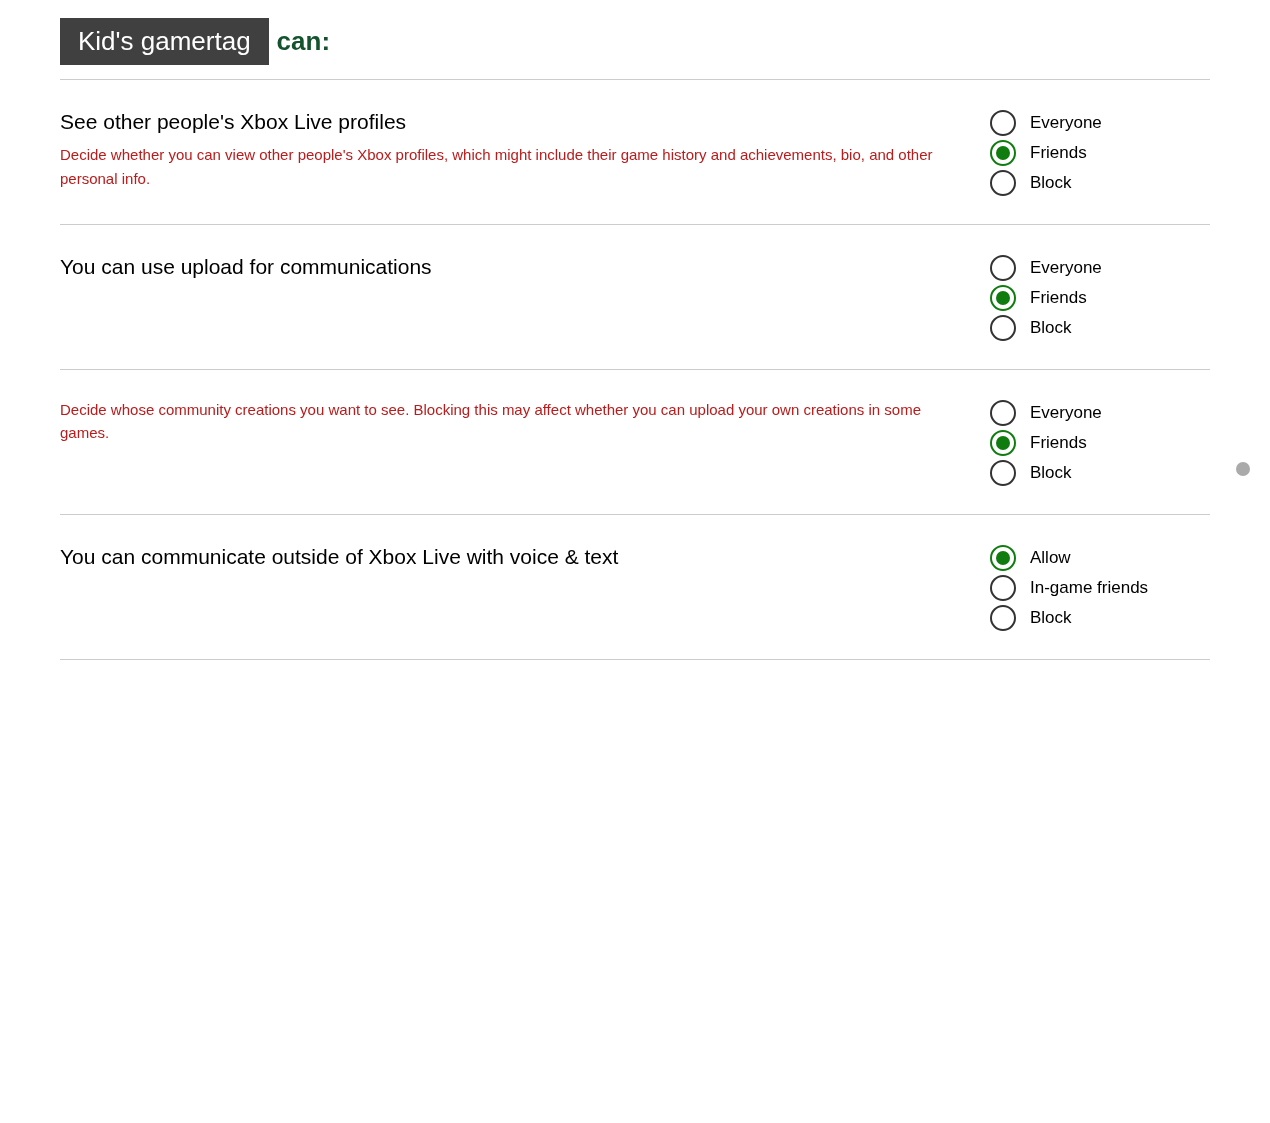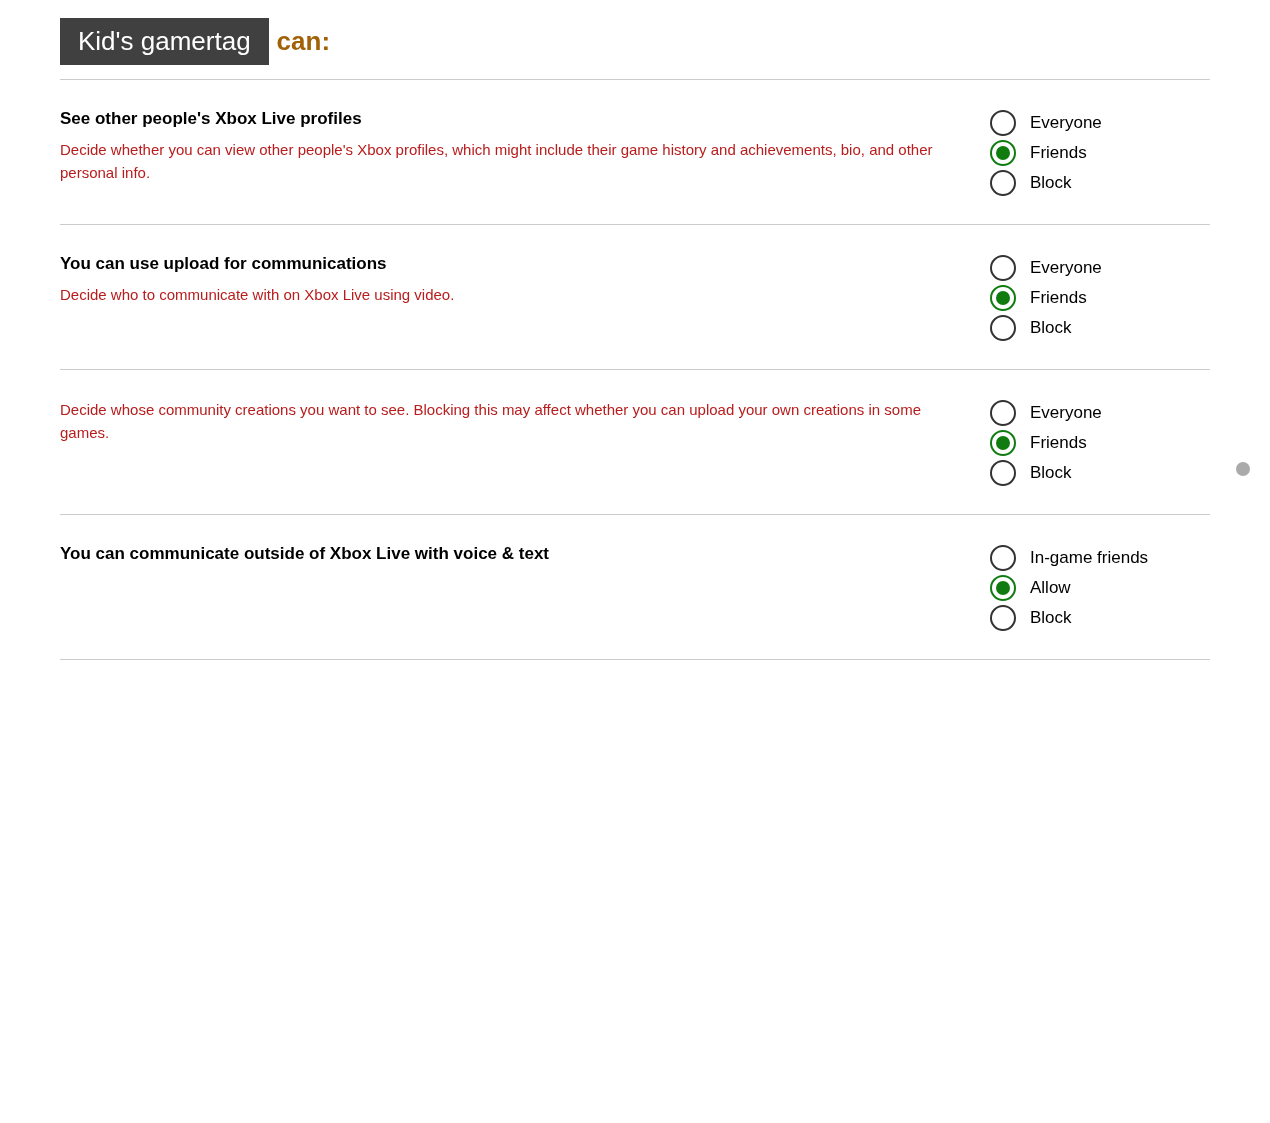--- a/index.html
+++ b/index.html
@@ -34,39 +34,39 @@
       color: #ffffff;
       font-size: 26px;
       font-weight: 400;
       padding: 8px 18px;
       margin-right: 8px;
     }
 
     .header-can {
       font-size: 26px;
       font-weight: 700;
-      color: #a16207;
+      color: #14532d;
     }
 
     
     .section-row {
       display: flex;
       align-items: flex-start;
       border-bottom: 1.5px solid #cccccc;
       padding: 28px 0;
     }
 
     .section-left {
       flex: 1;
       padding-right: 40px;
     }
 
     .section-title {
-      font-size: 17px;
-      font-weight: 700;
+      font-size: 21px;
+      font-weight: 400;
       margin-bottom: 8px;
       line-height: 1.3;
     }
 
     .section-desc {
       font-size: 15px;
       color: #b91c1c;
       line-height: 1.55;
       font-weight: 400;
     }
@@ -157,21 +157,20 @@
           </div>
           <div class="radio-option">
             <div class="radio-circle"></div>
             <span class="radio-label">Block</span>
           </div>
         </div>
       </div>
       <div class="section-row">
         <div class="section-left">
           <div class="section-title">You can use upload for communications</div>
-          <div class="section-desc">Decide who to communicate with on Xbox Live using video.</div>
         </div>
         <div class="section-right">
           <div class="radio-option">
             <div class="radio-circle"></div>
             <span class="radio-label">Everyone</span>
           </div>
           <div class="radio-option">
             <div class="radio-circle selected">
               <div class="radio-inner"></div>
             </div>
@@ -204,30 +203,30 @@
           </div>
           <div class="scrollbar-indicator"></div>
         </div>
       </div>
       <div class="section-row">
         <div class="section-left">
           <div class="section-title">You can communicate outside of Xbox Live with voice &amp; text</div>
         </div>
         <div class="section-right">
           <div class="radio-option">
+            <div class="radio-circle selected">
+              <div class="radio-inner"></div>
+            </div>
+            <span class="radio-label">Allow</span>
+          </div>
+          <div class="radio-option">
             <div class="radio-circle"></div>
             <span class="radio-label">In-game friends</span>
           </div>
           <div class="radio-option">
-            <div class="radio-circle selected">
-              <div class="radio-inner"></div>
-            </div>
-            <span class="radio-label">Allow</span>
-          </div>
-          <div class="radio-option">
             <div class="radio-circle"></div>
             <span class="radio-label">Block</span>
           </div>
         </div>
       </div>
     </div>
 
 </div>
 
 </body></html>

